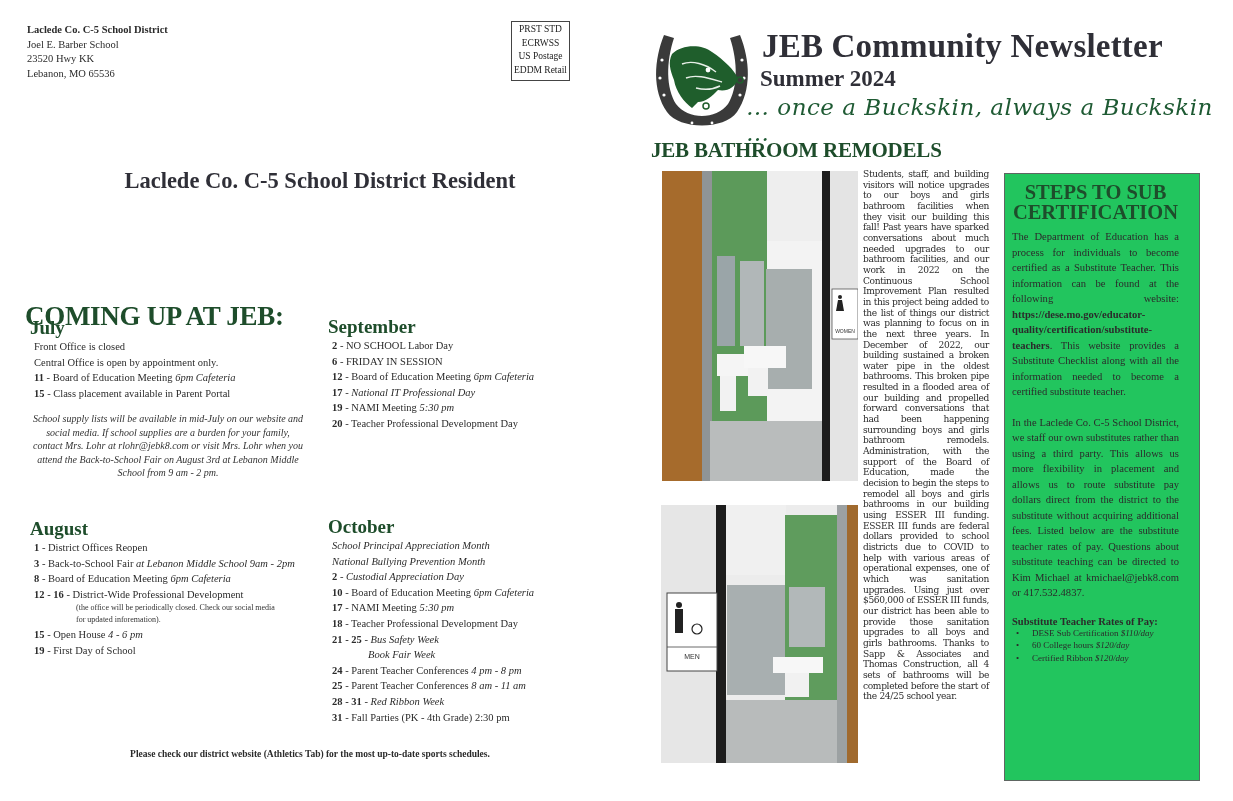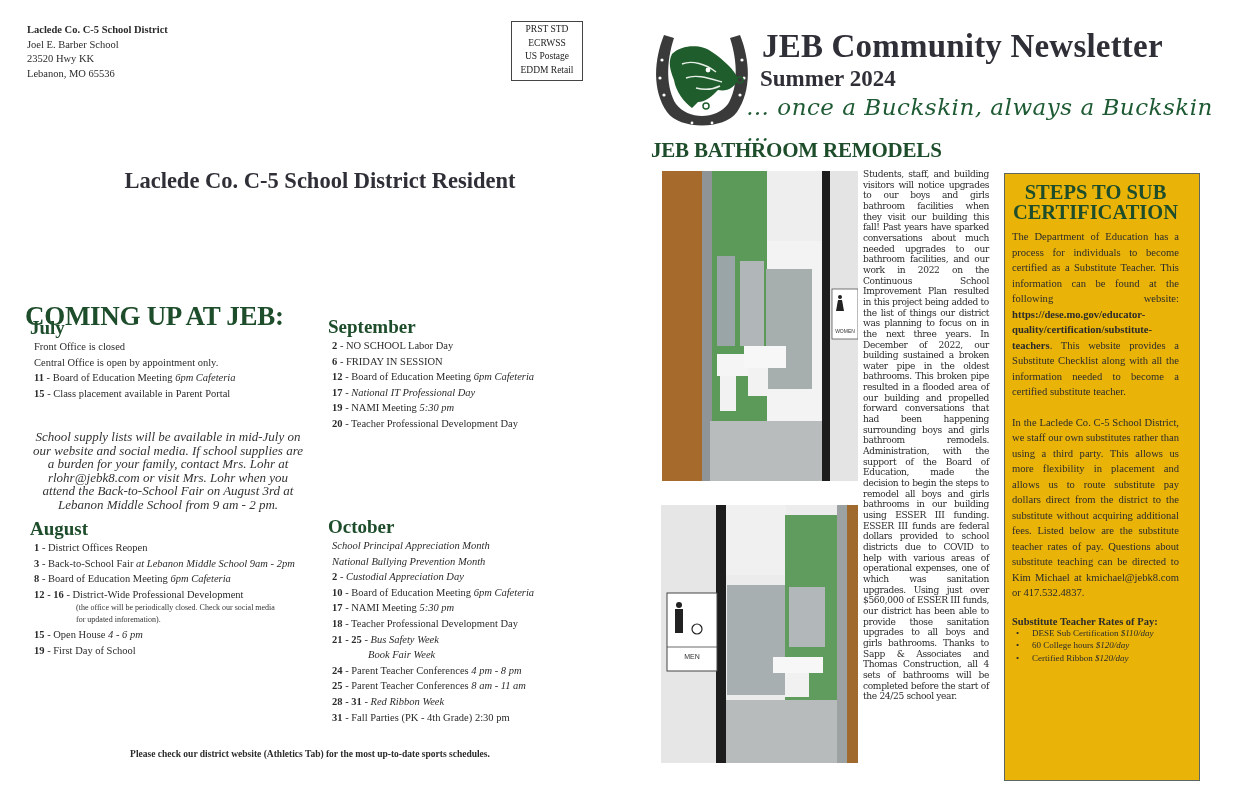--- a/index.html
+++ b/index.html
@@ -5,54 +5,54 @@
   * { box-sizing: border-box; margin: 0; padding: 0; }
   html, body { width: 1233px; height: 801px; background: #ffffff; overflow: hidden; }
   body { position: relative; font-family: "Liberation Serif", "DejaVu Serif", serif; color: #2a2a2e; }
   .abs { position: absolute; }
 
   
   .return-addr { left: 27px; top: 23px; font-size: 10.5px; line-height: 14.5px; color: #2b2b2b; }
   .return-addr .bold { font-weight: bold; }
 
   
-  .postage { left: 511px; top: 21px; width: 72px; height: 60px; border: 1px solid #444; text-align: center; font-size: 9.5px; line-height: 13.5px; padding-top: 1px; color: #222; }
+  .postage { left: 511px; top: 21px; width: 59px; height: 60px; border: 1px solid #444; text-align: center; font-size: 9.5px; line-height: 13.5px; padding-top: 1px; color: #222; }
 
   .resident { left: 0; width: 640px; top: 168px; text-align: center; font-size: 22.5px; font-weight: bold; color: #2f2f37; }
 
   .coming-up { left: 25px; top: 263px; font-size: 27px; font-weight: bold; color: #1e4d2b; letter-spacing: -0.3px; margin-top: 38px; }
 
   .month { position: absolute; }
   .month h3 { font-size: 19px; font-weight: bold; color: #1e4d2b; line-height: 22px; }
   .month .ev { font-size: 10.5px; line-height: 15.6px; color: #2b2b2b; padding-left: 4px; white-space: nowrap; }
   .month .ev b { font-weight: bold; }
   .month .ev i { font-style: italic; }
   .month .sub { font-size: 8px; line-height: 11.5px; padding-left: 46px; color: #333; white-space: nowrap; }
   .month .indent { padding-left: 40px; }
 
-  .supply-note { left: 32px; top: 430px; width: 272px; text-align: center; font-style: italic; font-size: 13px; line-height: 13.5px; color: #333; }
+  .supply-note { left: 32px; top: 412px; width: 272px; text-align: center; font-style: italic; font-size: 10px; line-height: 13.5px; color: #333; }
 
   .sports { left: 0; width: 620px; top: 749px; text-align: center; font-size: 9.5px; font-weight: bold; color: #2b2b2b; }
 
   
   .logo { left: 652px; top: 30px; width: 100px; height: 105px; }
   .news-title { left: 762px; top: 28px; font-size: 33px; font-weight: bold; color: #2f2f37; letter-spacing: 0.2px; }
   .season { left: 760px; width: 420px; top: 66px; text-align: left; font-size: 23px; font-weight: bold; color: #2f2f37; }
   .tagline { left: 746px; top: 94px; font-size: 23px; font-style: italic; color: #1e5a33; font-family: "DejaVu Serif", serif; letter-spacing: 0.5px; }
 
   .remodel-title { left: 651px; top: 138px; font-size: 21px; font-weight: bold; color: #1e4d2b; letter-spacing: -0.2px; }
 
   .photo { position: absolute; overflow: hidden; background: #ddd; }
   .photo1 { left: 662px; top: 171px; width: 196px; height: 310px; }
   .photo2 { left: 661px; top: 505px; width: 197px; height: 258px; }
 
   .article { left: 863px; top: 169px; width: 126px; font-size: 9.1px; line-height: 10.65px; text-align: justify; color: #2b2b2b; font-family: "DejaVu Serif", serif; letter-spacing: -0.35px; }
 
   
-  .subbox { left: 1004px; top: 173px; width: 196px; height: 608px; background: #eab308; border: 1.5px solid #5e6662; padding: 8px 20px 6px 7px; }
+  .subbox { left: 1004px; top: 173px; width: 196px; height: 608px; background: #22c55e; border: 1.5px solid #5e6662; padding: 8px 20px 6px 7px; }
   .subbox h2 { text-align: center; font-size: 20.5px; line-height: 20px; font-weight: bold; color: #1e4d2b; margin-bottom: 7px; }
   .subbox p { font-size: 10.6px; line-height: 15.5px; text-align: justify; color: #2b2b2b; margin-bottom: 15px; }
   .subbox p b { font-weight: bold; }
   .subbox .rates-title { font-size: 10.5px; font-weight: bold; color: #2b2b2b; margin-top: 10px; }
   .subbox ul { list-style: none; padding-left: 4px; }
   .subbox li { font-size: 9px; line-height: 12.5px; color: #2b2b2b; }
   .subbox li .bullet { display: inline-block; width: 16px; }
   .subbox li i { font-style: italic; }
 </style>
 </head>

